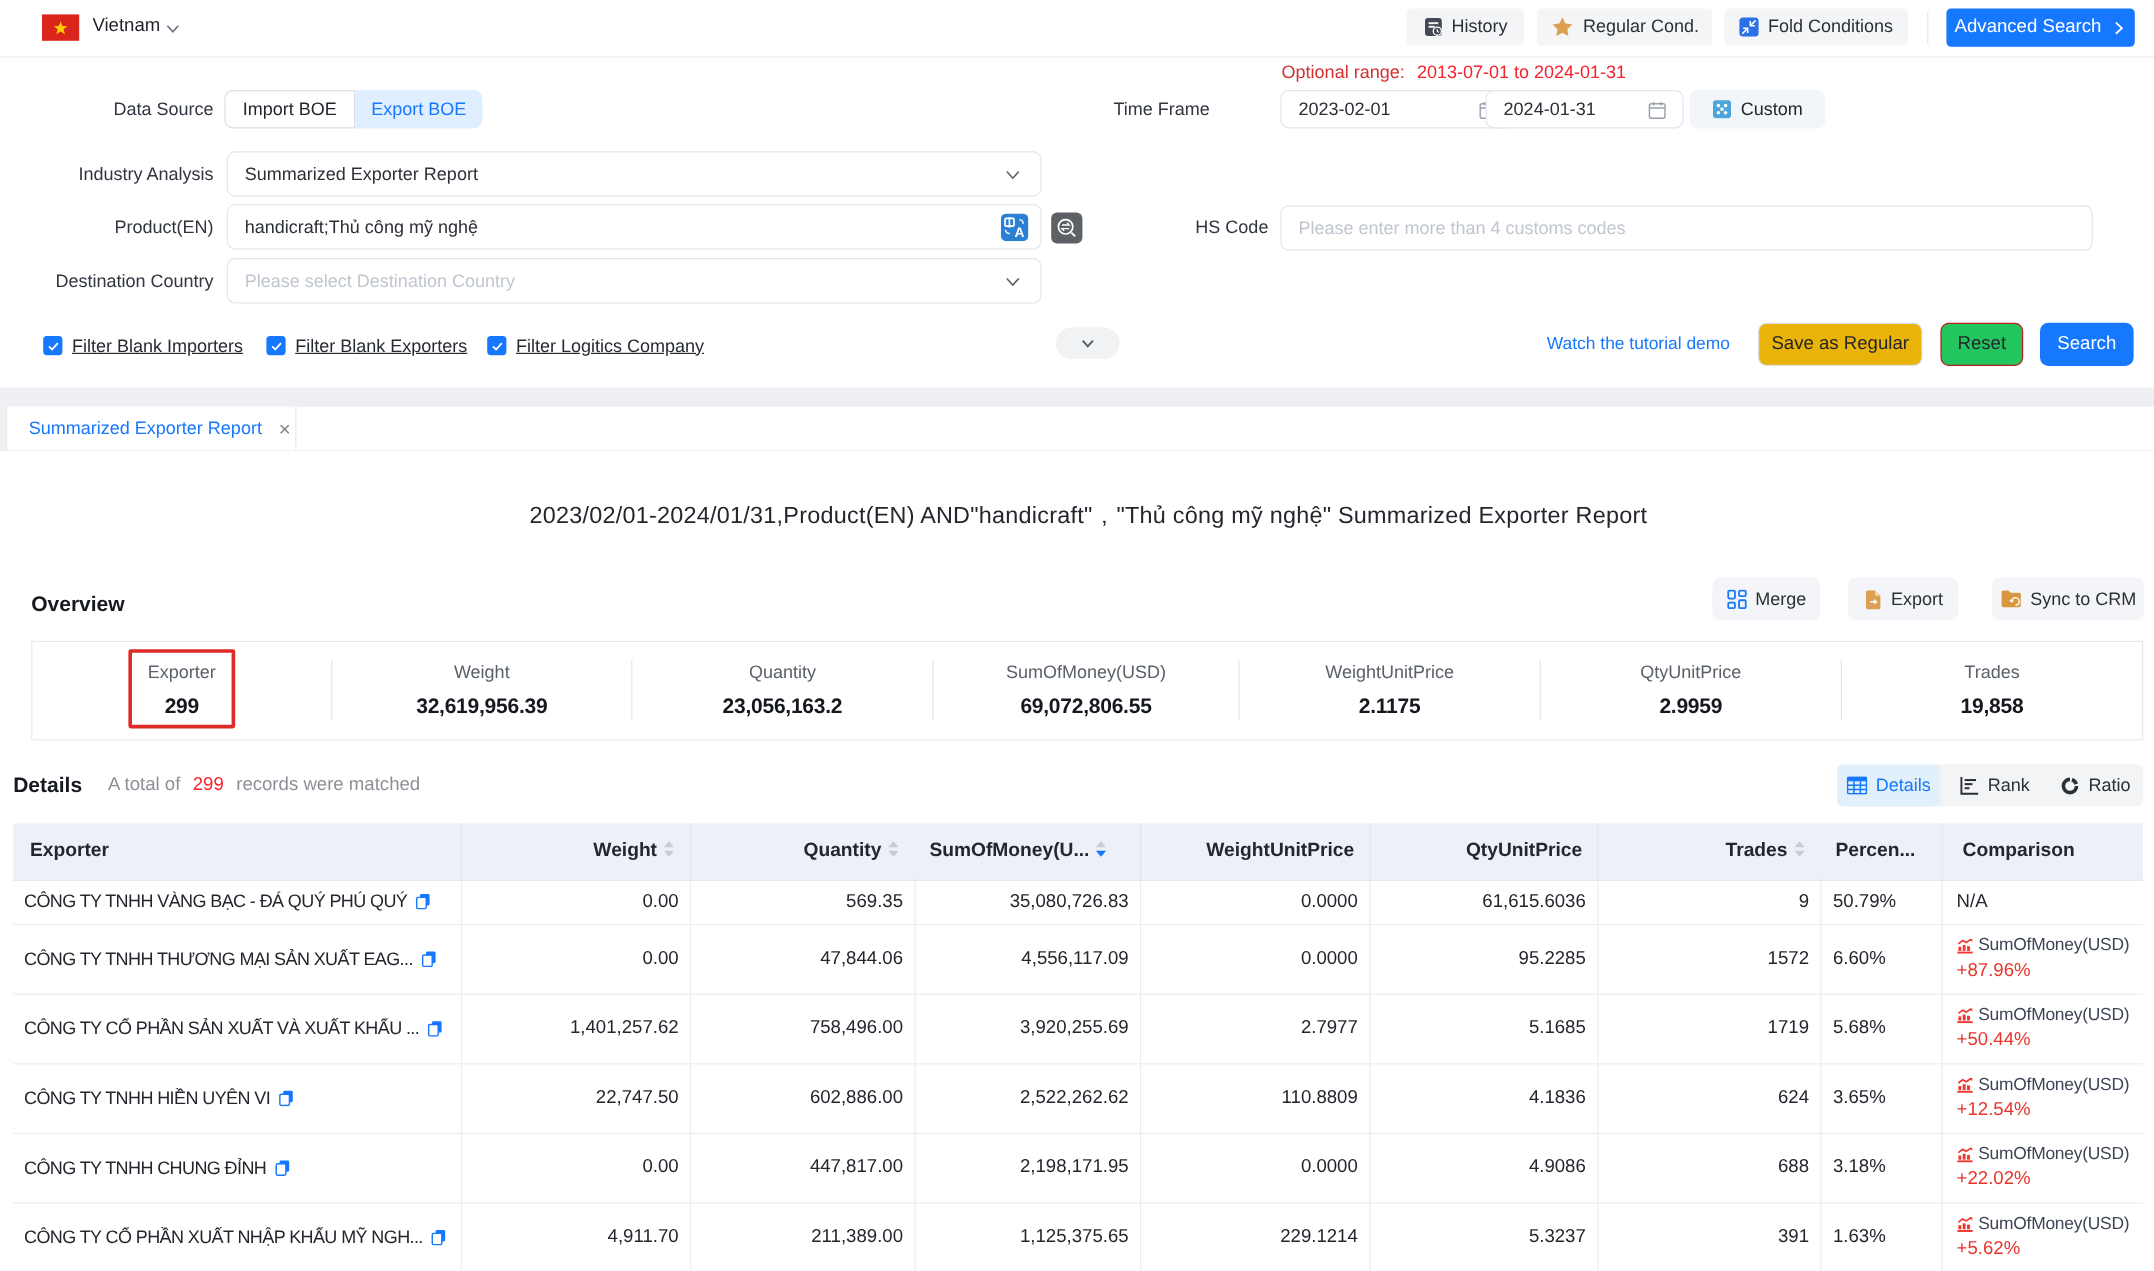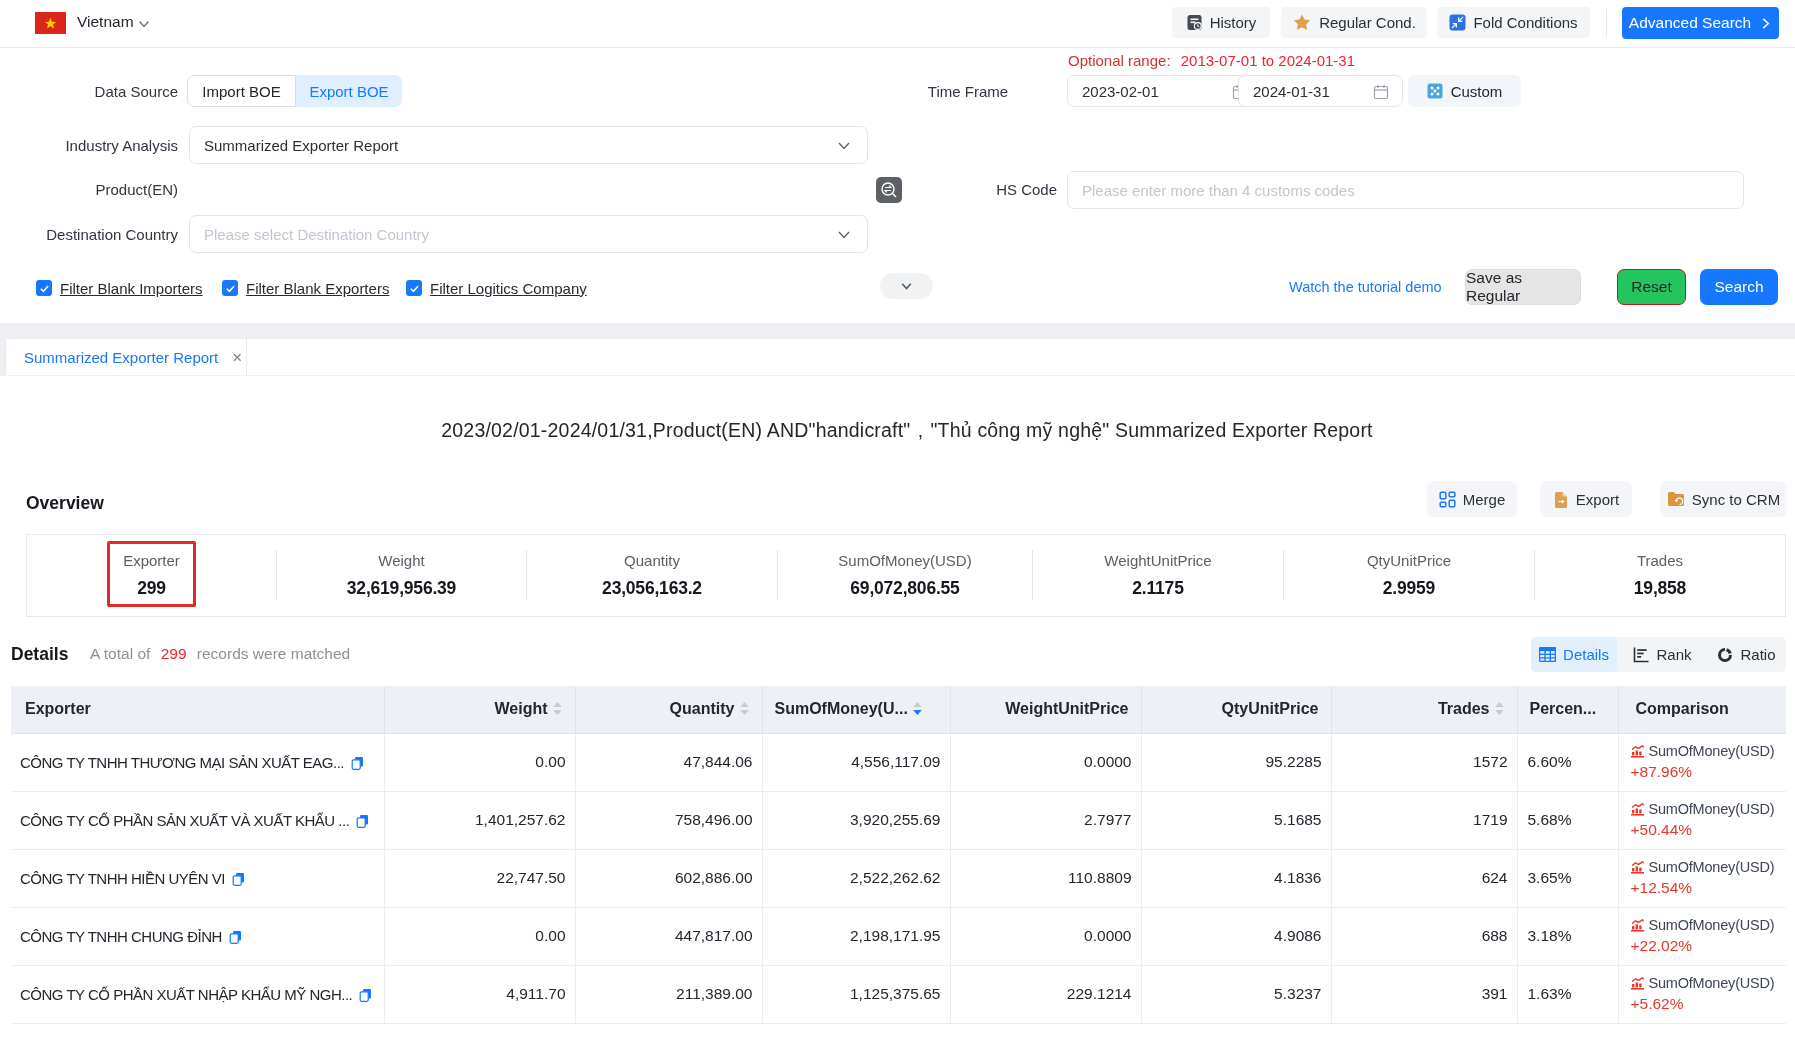--- a/index.html
+++ b/index.html
@@ -93,20 +93,29 @@
 <div class="abs flex" style="left:187px; top:75px; height:32px;">
   <div class="flex" style="height:32px; width:109px; justify-content:center; border:1px solid #dcdee2; border-radius:7px 0 0 7px; font-size:15px; color:#23262d; background:#fff;">Import BOE</div>
   <div class="flex" style="height:32px; width:106px; justify-content:center; border-radius:0 7px 7px 0; font-size:15px; color:#1677ff; background:#dfefff;">Export BOE</div>
 </div>
 <div class="flabel" style="left:0; top:137px; width:178px;">Industry Analysis</div>
 <div class="inp" style="left:189px; top:126px; width:679px;">Summarized Exporter Report
   <svg class="abs" style="right:16px; top:12px;" width="14" height="14" viewBox="0 0 14 14">
         <polyline points="2,4 7,9.5 12,4" fill="none" stroke="#596068" stroke-width="1.3"></polyline>
       </svg></div>
 <div class="flabel" style="left:0; top:181px; width:178px;">Product(EN)</div>
+<div class="inp" style="left:189px; top:170px; width:679px;">handicraft;Thủ công mỹ nghệ
+  <svg class="abs" style="right:10px; top:7px;" width="23" height="23" viewBox="0 0 23 23">
+        <rect x="0" y="0" width="23" height="23" rx="4.5" fill="#2d7fd3"></rect>
+        <rect x="3.5" y="4" width="7.5" height="6.5" rx="1" fill="none" stroke="#fff" stroke-width="1.4"></rect>
+        <line x1="7.2" y1="2.8" x2="7.2" y2="11.7" stroke="#fff" stroke-width="1.4"></line>
+        <path d="M4 13.5 q0 3 3.5 3.2" fill="none" stroke="#e8f2ff" stroke-width="1.3"></path>
+        <path d="M18.5 8.5 q0.5-3-3-3.4" fill="none" stroke="#e8f2ff" stroke-width="1.3"></path>
+        <text x="15.6" y="19.5" font-size="11.5" font-family="Liberation Sans" font-weight="bold" fill="#fff" text-anchor="middle">A</text>
+      </svg></div>
 <div class="abs" style="left:876px; top:177px; width:26px; height:26px; background:#5d6166; border-radius:5px; display:flex; align-items:center; justify-content:center;">
   <svg width="18" height="18" viewBox="0 0 18 18">
         <circle cx="8" cy="8" r="6" fill="none" stroke="#fff" stroke-width="1.4"></circle>
         <line x1="12.8" y1="12.8" x2="16" y2="16" stroke="#fff" stroke-width="1.6"></line>
         <path d="M5 6.5 h6 l-1.8-1.8 M11 9.5 h-6 l1.8 1.8" fill="none" stroke="#fff" stroke-width="1.1"></path>
       </svg>
     </div>
 <div class="flabel" style="left:0; top:226px; width:178px;">Destination Country</div>
 <div class="inp" style="left:189px; top:215px; width:679px;">
       <span class="ph">Please select Destination Country</span>
@@ -160,21 +169,21 @@
         <svg width="11" height="11" viewBox="0 0 12 12">
           <polyline points="2,6.2 4.8,9 10,3.2" fill="none" stroke="#fff" stroke-width="1.7"></polyline>
         </svg>
       </span>Filter Logitics Company</div>
 <div class="abs" style="left:880px; top:273px; width:53px; height:26px; background:#f1f2f4; border-radius:13px; display:flex; align-items:center; justify-content:center;">
   <svg width="15" height="15" viewBox="0 0 14 14">
         <polyline points="3,4.5 7,9 11,4.5" fill="none" stroke="#555b63" stroke-width="1.5"></polyline>
       </svg>
     </div>
 <div class="abs" style="left:1289px; top:279px; font-size:14.5px; color:#1677ff;">Watch the tutorial demo</div>
-<div class="btn" style="left:1465px; top:269px; width:116px; height:36px; background:#e5e5e5; border:1px solid #dadde2; color:#23262d;">Save as Regular</div>
+<div class="btn" style="left:1465px; top:269px; width:137px; height:36px; background:#eab308; border:1px solid #dadde2; color:#23262d;">Save as Regular</div>
 <div class="btn" style="left:1617px; top:269px; width:69px; height:36px; background:#22c55e; border:1px solid #b91c1c; color:#23262d;">Reset</div>
 <div class="btn" style="left:1700px; top:269px; width:78px; height:36px; background:#1677ff; color:#fff;">Search</div>
 
 <div class="graystrip"></div>
 <div class="tabrow">
       <div style="position:absolute; left:0; top:0; width:5px; height:37px; background:#edeff3;"></div>
   <div class="tab1">Summarized Exporter Report<span style="margin-left:14px; color:#7d838c; font-size:17px; line-height:1;">×</span></div>
 </div>
 
 <div class="abs" style="left:0; top:419px; width:1814px; text-align:center; font-size:19.5px; letter-spacing:0.2px; color:#23262d;">2023/02/01-2024/01/31,Product(EN) AND"handicraft"<span style="display:inline-block; width:20px;">‚</span>"Thủ công mỹ nghệ" Summarized Exporter Report</div>
@@ -300,20 +309,34 @@
               </svg></th>
 <th class="tr">WeightUnitPrice</th>
 <th class="tr">QtyUnitPrice</th>
 <th class="tr">Trades<svg class="sorticon" width="11" height="15" viewBox="0 0 10 14">
                 <polygon points="5,1 9,5.6 1,5.6" fill="#c6cbd4"></polygon>
                 <polygon points="5,13 1,8.4 9,8.4" fill="#c6cbd4"></polygon>
               </svg></th>
 <th class="tl">Percen...</th>
 <th class="tl" style="padding-left:17px;">Comparison</th>
 </tr>
+<tr style="height:37px;">
+<td style="padding-left:9px; font-size:15px; letter-spacing:-0.5px;">CÔNG TY TNHH VÀNG BẠC - ĐÁ QUÝ PHÚ QUÝ<svg class="copyic" width="13" height="14" viewBox="0 0 13 14">
+                <rect x="4" y="1" width="8" height="9.5" rx="1.2" fill="#1677ff"></rect>
+                <rect x="1.2" y="3.8" width="8" height="9.5" rx="1.2" fill="#fff" stroke="#1677ff" stroke-width="1.2"></rect>
+              </svg></td>
+<td class="tr">0.00</td>
+            <td class="tr">569.35</td>
+            <td class="tr">35,080,726.83</td>
+            <td class="tr">0.0000</td>
+            <td class="tr">61,615.6036</td>
+            <td class="tr">9</td>
+            <td class="tl" style="padding-left:10px;">50.79%</td>
+<td class="tl" style="padding-left:12px;">N/A</td>
+</tr>
 <tr style="height:58px;">
 <td style="padding-left:9px; font-size:15px; letter-spacing:-0.5px;">CÔNG TY TNHH THƯƠNG MẠI SẢN XUẤT EAG...<svg class="copyic" width="13" height="14" viewBox="0 0 13 14">
                 <rect x="4" y="1" width="8" height="9.5" rx="1.2" fill="#1677ff"></rect>
                 <rect x="1.2" y="3.8" width="8" height="9.5" rx="1.2" fill="#fff" stroke="#1677ff" stroke-width="1.2"></rect>
               </svg></td>
 <td class="tr">0.00</td>
             <td class="tr">47,844.06</td>
             <td class="tr">4,556,117.09</td>
             <td class="tr">0.0000</td>
             <td class="tr">95.2285</td>

